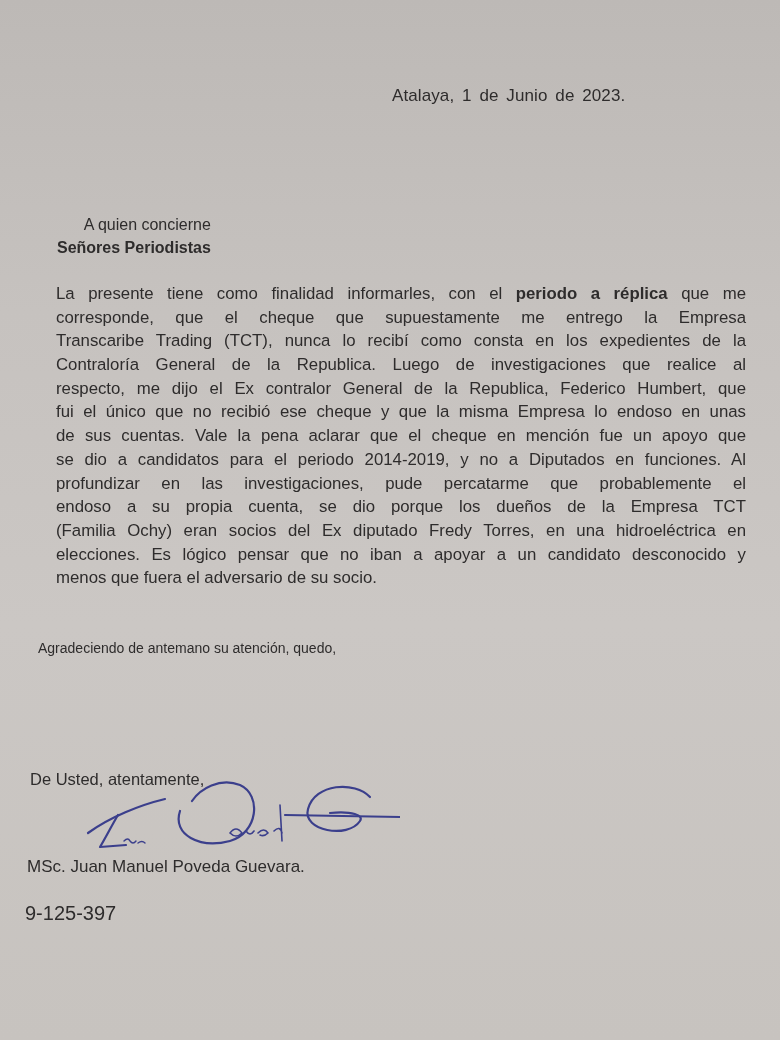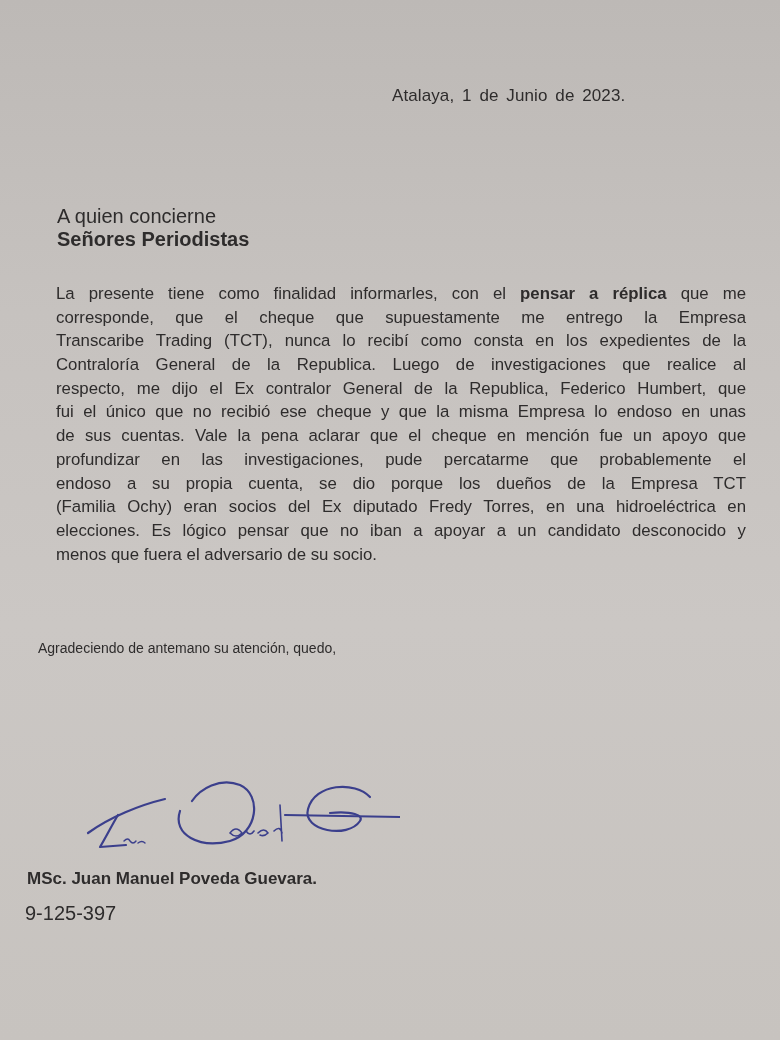--- a/index.html
+++ b/index.html
@@ -24,23 +24,24 @@
       position: absolute;
       left: 392px;
       top: 86px;
       font-size: 17px;
       letter-spacing: 0.1px;
       word-spacing: 3px;
     }
     .salutation {
       position: absolute;
       left: 57px;
-      top: 205px;
-      font-size: 20px;
+      top: 213px;
+      font-size: 16px;
       line-height: 23px;
+      text-align: right;
     }
     .salutation .bold {
       font-weight: bold;
     }
     .body-text {
       position: absolute;
       left: 56px;
       top: 282px;
       width: 690px;
       font-size: 16.8px;
@@ -75,22 +76,21 @@
       left: 80px;
       top: 775px;
       width: 320px;
       height: 80px;
     }
     .name {
       position: absolute;
       left: 27px;
       top: 857px;
       font-size: 17px;
-      font-weight: bold;
-      margin-top: 12px;
+      font-weight: normal;
     }
     .id-number {
       position: absolute;
       left: 25px;
       top: 902px;
       font-size: 20px;
     }
   </style>
 </head>
 <body>
@@ -98,36 +98,38 @@
 <div class="page">
 
   <div class="date">Atalaya, 1  de Junio  de  2023.</div>
 
   <div class="salutation">
     <div>A quien concierne</div>
     <div class="bold">Señores Periodistas</div>
   </div>
 
   <div class="body-text">
-    <span class="line"><span>La presente tiene como finalidad informarles, con el </span><span class="bold">pensar a réplica</span><span> que me</span></span>
+    <span class="line"><span>La presente tiene como finalidad informarles, con el </span><span class="bold">periodo a réplica</span><span> que me</span></span>
     <span class="line">corresponde,  que el cheque que supuestamente me entrego  la Empresa</span>
     <span class="line">Transcaribe Trading (TCT), nunca lo recibí como consta en los expedientes de la</span>
     <span class="line">Contraloría General de la Republica. Luego de investigaciones que realice al</span>
     <span class="line">respecto, me dijo el Ex contralor General de la Republica, Federico Humbert, que</span>
     <span class="line">fui el único que no recibió ese cheque y que la misma Empresa lo endoso en unas</span>
     <span class="line">de sus cuentas. Vale la pena aclarar que el cheque en mención fue un apoyo que</span>
+    <span class="line">se dio a candidatos para el periodo 2014-2019, y no a Diputados en funciones.  Al</span>
     <span class="line">profundizar en las investigaciones,  pude percatarme que probablemente el</span>
     <span class="line">endoso a  su propia cuenta, se dio   porque  los dueños de la Empresa TCT</span>
     <span class="line">(Familia Ochy) eran socios del Ex diputado Fredy Torres,  en una hidroeléctrica en</span>
     <span class="line">elecciones. Es lógico pensar que no iban a apoyar a un candidato desconocido y</span>
     <span class="line last">menos que fuera el adversario de su socio.</span>
   </div>
 
   <div class="thanks">Agradeciendo de antemano su atención, quedo,</div>
 
+  <div class="closing">De Usted, atentamente,</div>
 
   <svg class="signature" viewBox="0 0 320 80" fill="none" stroke="#3b3f8c" stroke-width="2.2" stroke-linecap="round" stroke-linejoin="round">
 
     <path d="M8 58 C 30 42, 60 30, 85 24"></path>
     <path d="M38 40 C 32 50, 26 62, 20 72 L 46 70"></path>
 
     <path d="M44 66 q4 -4 6 0 q3 4 6 0 M58 68 q4 -3 7 0" stroke-width="1.4"></path>
 
     <path d="M100 36 C 92 60, 120 74, 150 66 C 178 58, 182 20, 160 10 C 140 2, 120 14, 112 26"></path>
 

